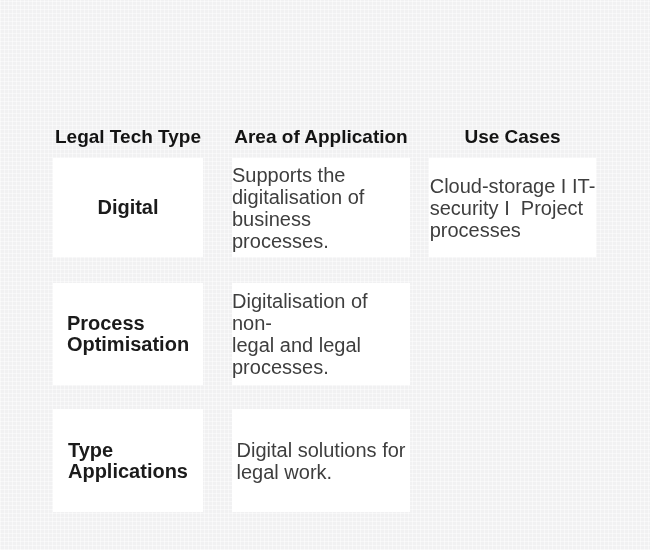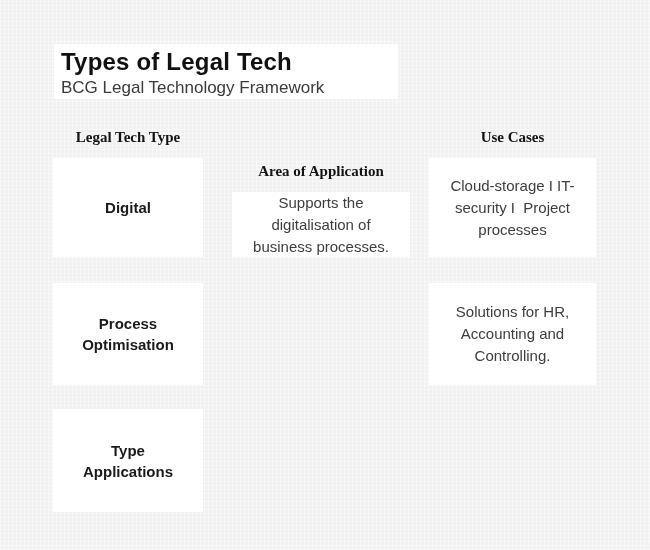--- a/index.html
+++ b/index.html
@@ -48,85 +48,81 @@
   
   .grid {
     position: absolute;
     left: 53px;
     top: 124px;
     display: grid;
     grid-template-columns: 150px 29px 178px 19px 167px;
     grid-template-rows: 34px 99px 26px 102px 24px 103px;
   }
   .col-1 { grid-column: 1; }
-  .col-2 { grid-column: 3; margin-top: 34px; }
+  .col-2 { grid-column: 3; }
   .col-3 { grid-column: 5; }
   .hrow  { grid-row: 1; }
   .row-1 { grid-row: 2; }
   .row-2 { grid-row: 4; }
   .row-3 { grid-row: 6; }
 
   .col-header {
     display: flex;
     align-items: flex-start;
     justify-content: center;
     padding-top: 1px;
-    font-size: 15px;
+    font-size: 19px;
     line-height: 24px;
     font-weight: 700;
     color: #131313;
     white-space: nowrap;
-    font-family: Liberation Serif, serif;
   }
 
   .card {
     background: #ffffff;
     display: flex;
     align-items: center;
     justify-content: center;
-    text-align: center;
-    font-size: 15px;
+    font-size: 20px;
     line-height: 22px;
     color: #3e3e3e;
     white-space: pre-wrap;
   }
   .card.type-card {
     font-weight: 700;
     line-height: 21px;
     color: #1b1b1b;
   }
 </style>
 </head>
 <body>
 
 <div class="canvas">
 
-  <div class="title-card">
-    <h1>Types of Legal Tech</h1>
-    <p>BCG Legal Technology Framework</p>
-  </div>
 
   <div class="grid">
 
     <div class="col-header hrow col-1">Legal Tech Type</div>
     <div class="col-header hrow col-2">Area of Application</div>
     <div class="col-header hrow col-3">Use Cases</div>
 
     <div class="card type-card row-1 col-1">Digital</div>
     <div class="card row-1 col-2">Supports the
 digitalisation of
 business processes.</div>
     <div class="card row-1 col-3">Cloud-storage I IT-
 security I  Project
 processes</div>
 
     <div class="card type-card row-2 col-1">Process
 Optimisation</div>
-    <div class="card row-2 col-3">Solutions for HR,
-Accounting and
-Controlling.</div>
+    <div class="card row-2 col-2">Digitalisation of non-
+legal and legal
+processes.</div>
 
     <div class="card type-card row-3 col-1">Type
 Applications</div>
+    <div class="card row-3 col-2">Digital solutions for
+legal work.</div>
 
   </div>
 
 </div>
 
 </body></html>

